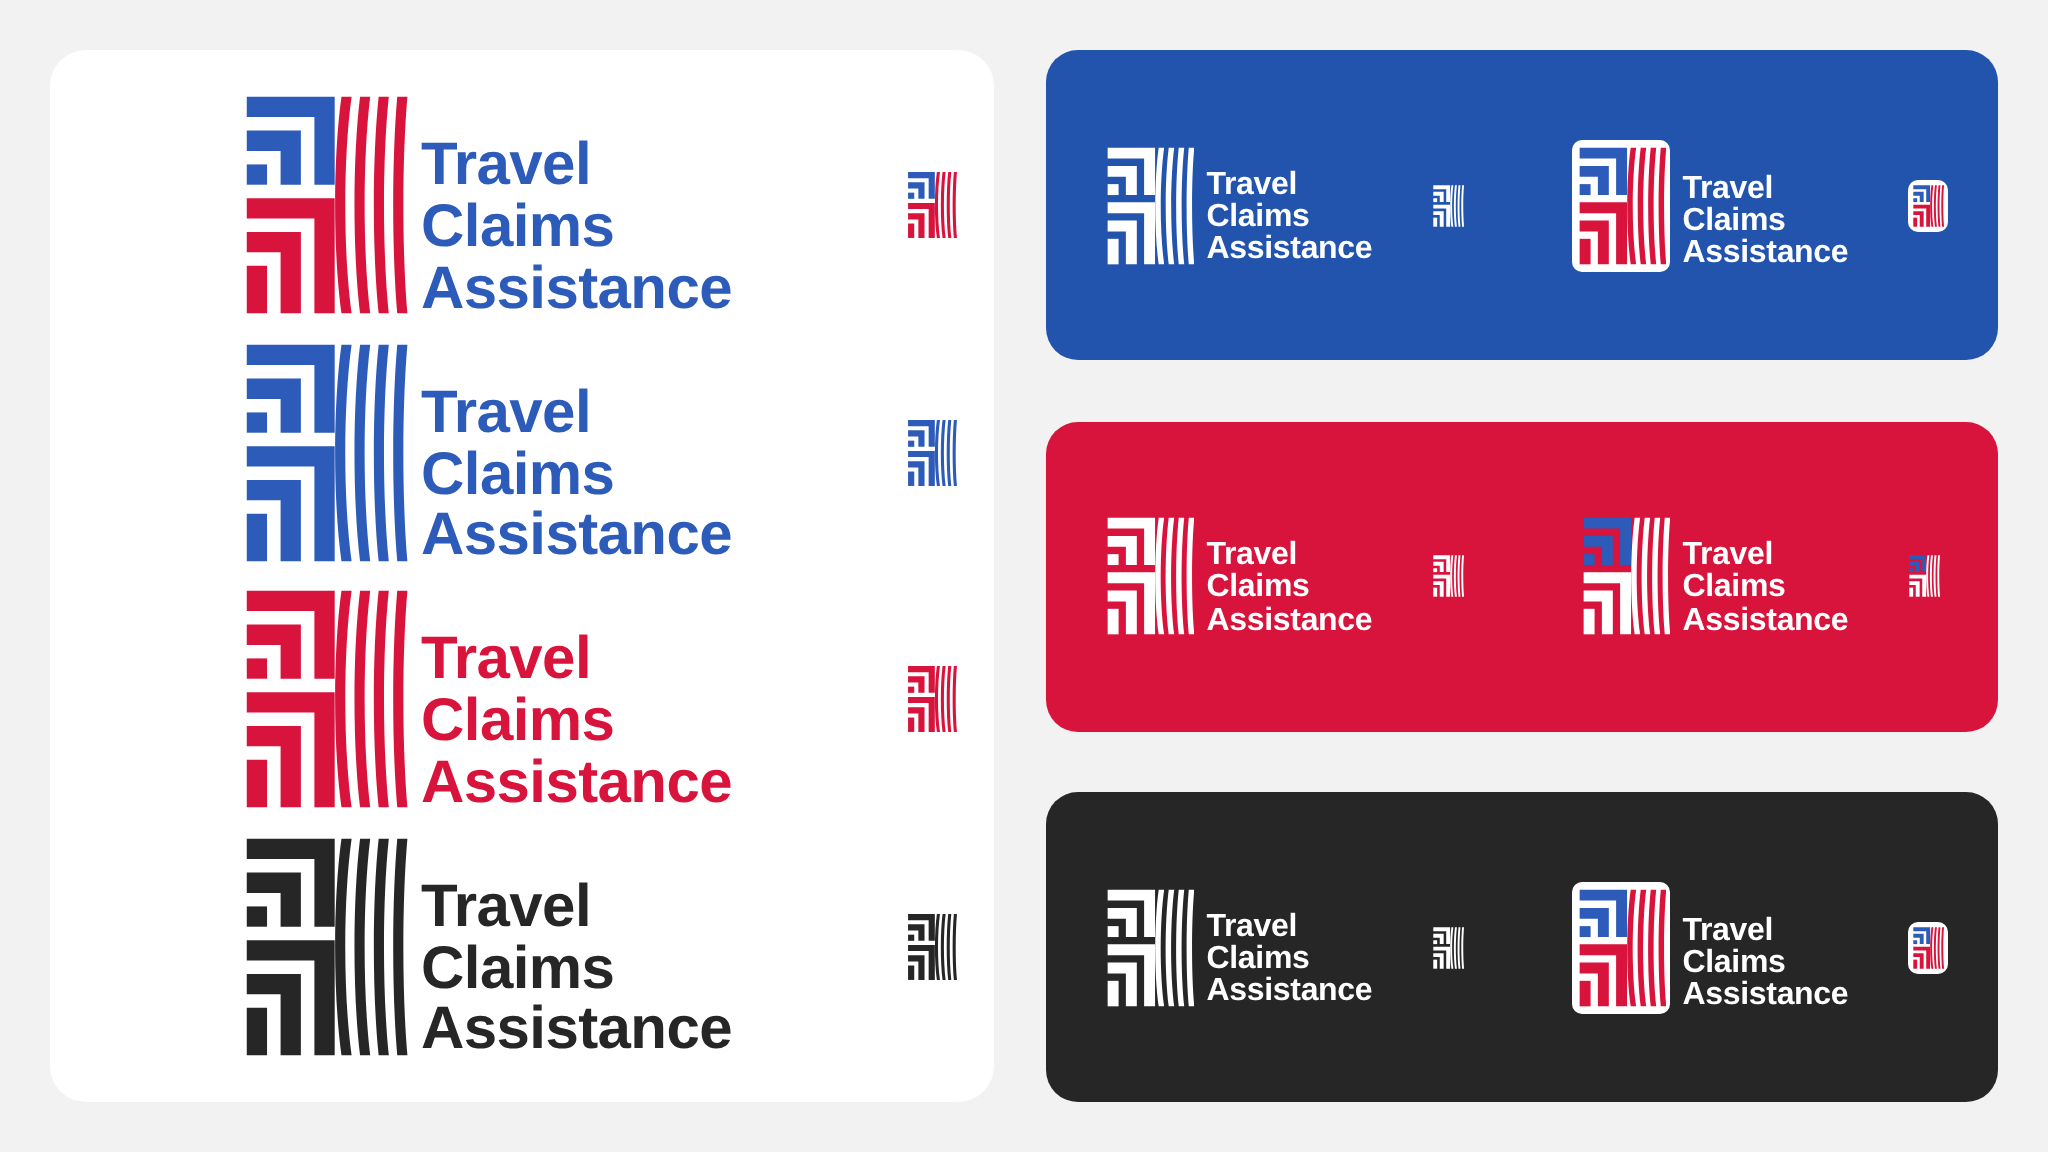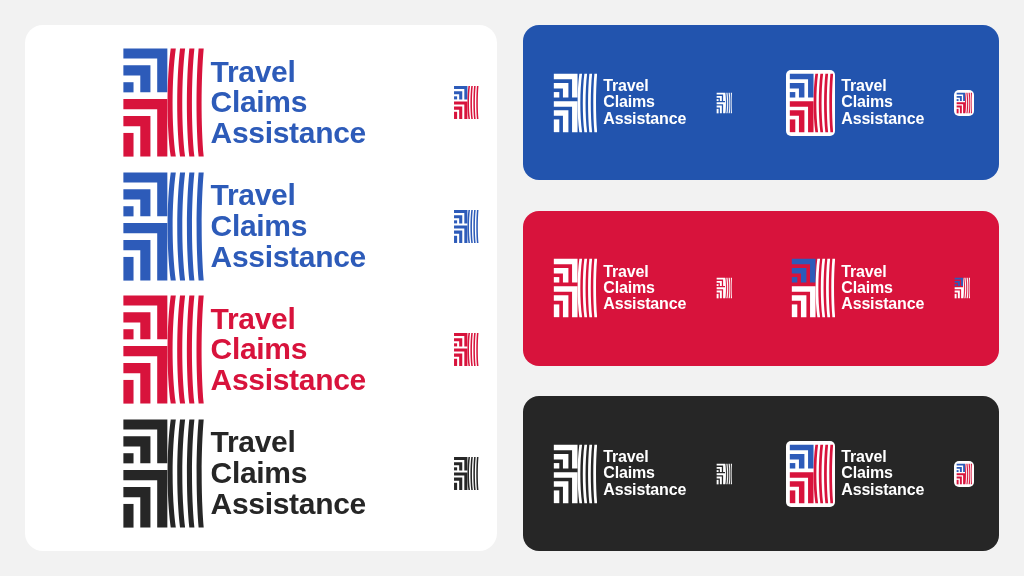--- a/index.html
+++ b/index.html
@@ -58,21 +58,21 @@
     flex: 1;
     display: flex;
     align-items: center;
     justify-content: center;
     gap: 30px;
   }
 
   
   .lockup {
     display: flex;
-    align-items: center;
+    align-items: flex-end;
     gap: 6px;
   }
 
   .wordmark {
     display: flex;
     flex-direction: column;
     line-height: 1.02;
     font-weight: bold;
     letter-spacing: -0.01em;
   }

